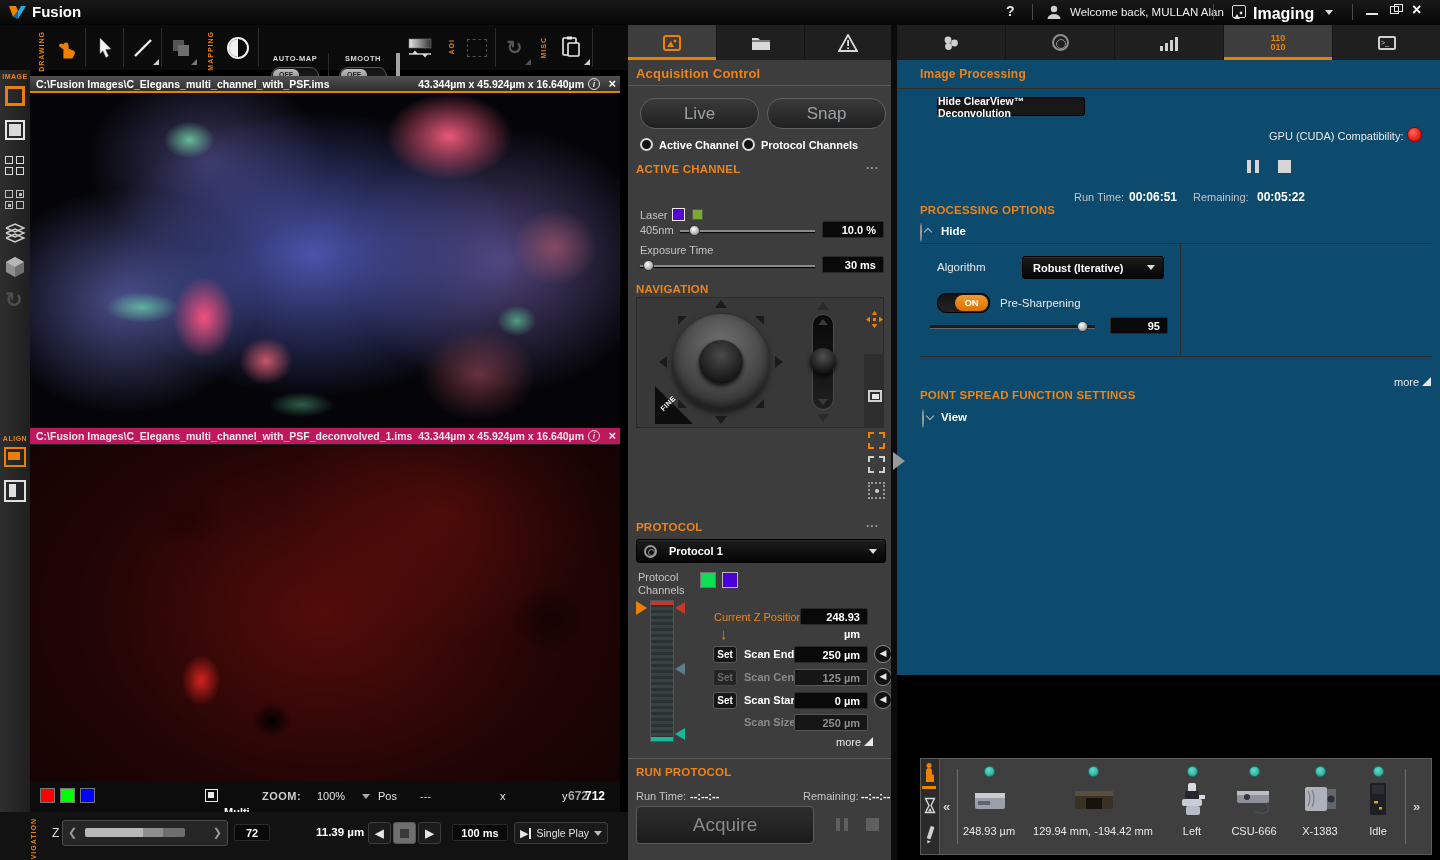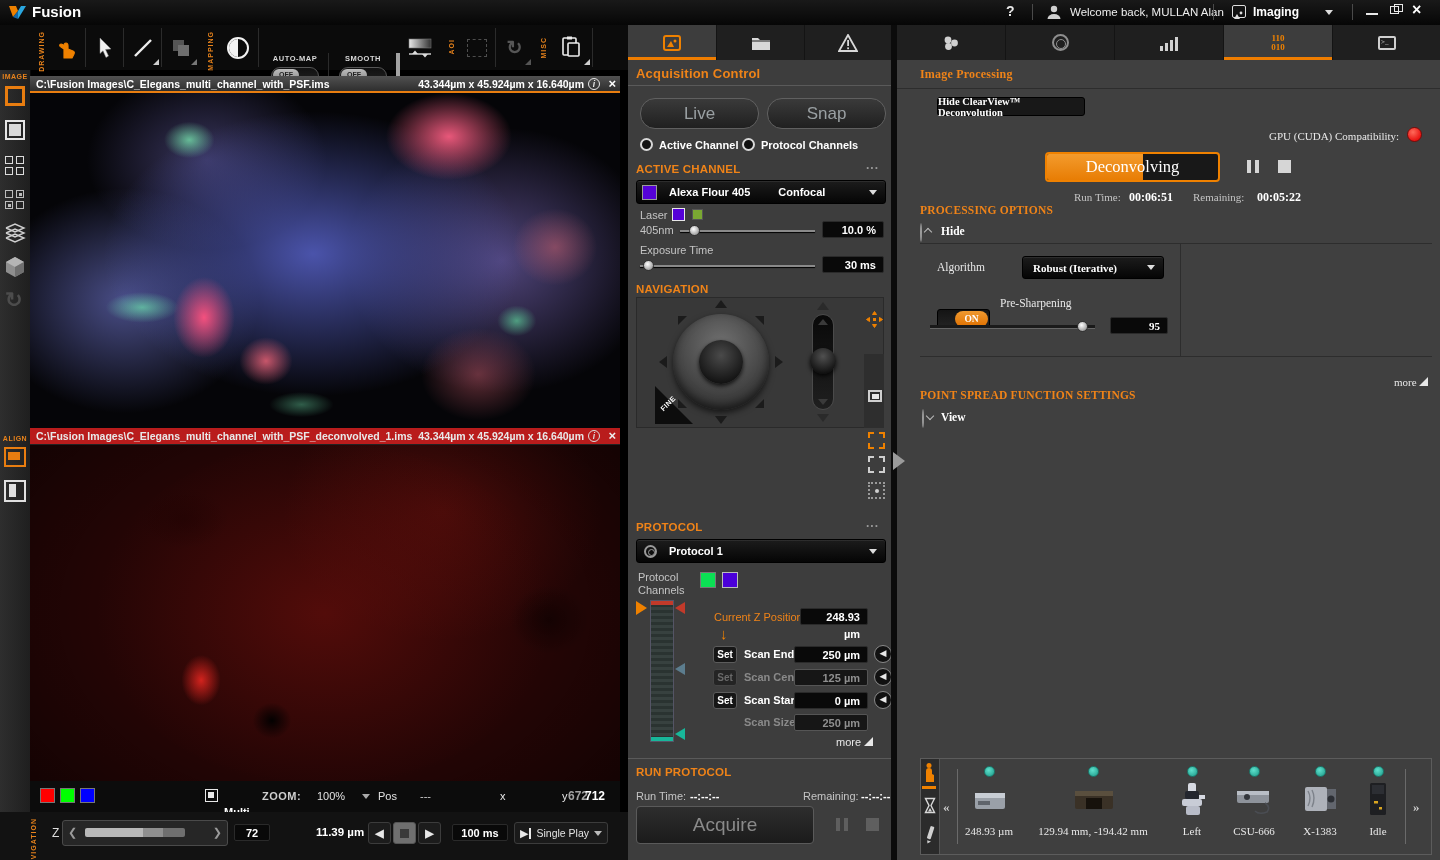--- a/index.html
+++ b/index.html
@@ -68,21 +68,21 @@
         </svg>
     </span>
     <span class="abs" style="left:1070px;top:6px;font-size:11.5px;color:#eee;">Welcome back, MULLAN Alan</span>
     <span class="abs" style="left:1213px;top:4px;width:1px;height:16px;background:#4a4a4a;"></span>
     <span class="abs" style="left:1232px;top:5px;width:14px;height:13px;border:1.5px solid #ddd;border-radius:2px;box-sizing:border-box;">
       <svg width="11" height="10" viewBox="0 0 11 10">
           <polygon points="1,9 4,4 7,9" fill="#ddd"></polygon>
           <circle cx="8" cy="3" r="1.4" fill="#ddd"></circle>
         </svg>
     </span>
-    <span class="abs" style="left:1253px;top:5px;font-size:12px;font-weight:bold;color:#fff;text-align:right;">Imaging</span>
+    <span class="abs" style="left:1253px;top:5px;font-size:16px;font-weight:bold;color:#fff;text-align:right;">Imaging</span>
     <span class="abs caret" style="left:1325px;top:10px;"></span>
     <span class="abs" style="left:1352px;top:4px;width:1px;height:16px;background:#4a4a4a;"></span>
     <span class="abs" style="left:1366px;top:13px;width:12px;height:2px;background:#e8e8e8;"></span>
     <span class="abs" style="left:1390px;top:6px;width:9px;height:8px;border:1.5px solid #e8e8e8;box-sizing:border-box;">
       <span class="abs" style="left:2.5px;top:-3.5px;width:9px;height:8px;border:1.5px solid #e8e8e8;box-sizing:border-box;"></span>
     </span>
     <span class="abs" style="left:1412px;top:1px;font-size:16px;font-weight:bold;color:#fff;">×</span>
   </div>
 
   <div class="abs" style="left:0;top:25px;width:628px;height:45px;background:#0b0b0b;">
@@ -221,21 +221,21 @@
     radial-gradient(ellipse 36px 26px at 27% 14%, rgba(122,236,178,.75), rgba(122,236,178,0) 70%),
     radial-gradient(ellipse 52px 22px at 19% 64%, rgba(112,236,178,.65), rgba(112,236,178,0) 70%),
     radial-gradient(ellipse 28px 22px at 82.5% 68%, rgba(102,236,168,.6), rgba(102,236,168,0) 70%),
     radial-gradient(ellipse 46px 18px at 46% 93%, rgba(112,226,172,.4), rgba(112,226,172,0) 70%),
     radial-gradient(ellipse 280px 190px at 48% 48%, rgba(82,92,188,.9), rgba(82,92,188,0) 75%),
     radial-gradient(ellipse 180px 150px at 16% 62%, rgba(96,102,178,.75), rgba(96,102,178,0) 75%),
     radial-gradient(ellipse 200px 170px at 80% 50%, rgba(112,96,172,.7), rgba(112,96,172,0) 78%),
     radial-gradient(ellipse 160px 120px at 30% 20%, rgba(92,86,152,.6), rgba(92,86,152,0) 75%),
     #050508;"></div>
 
-  <div class="abs" style="left:30px;top:428px;width:590px;height:17px;background:#b91c1c;border-bottom:1px solid #222;box-sizing:border-box;">
+  <div class="abs" style="left:30px;top:428px;width:590px;height:17px;background:#be185d;border-bottom:1px solid #222;box-sizing:border-box;">
     <span class="abs" style="left:6px;top:2px;font-size:10.5px;font-weight:bold;color:#e8e8e8;">C:\Fusion Images\C_Elegans_multi_channel_with_PSF_deconvolved_1.ims</span>
     <span class="abs" style="right:36px;top:2px;font-size:10.5px;font-weight:bold;color:#e8e8e8;">43.344µm x 45.924µm x 16.640µm</span>
     <span class="abs" style="right:20px;top:1.5px;width:12px;height:12px;border:1.3px solid #dcdcdc;border-radius:50%;box-sizing:border-box;color:#dcdcdc;font-size:8.5px;font-weight:bold;text-align:center;line-height:10px;font-style:italic;">i</span>
     <span class="abs" style="right:4px;top:0px;color:#eee;font-size:13px;font-weight:bold;">×</span>
   </div>
 
   <div class="abs" style="left:30px;top:445px;width:590px;height:336px;background:
     radial-gradient(ellipse 420px 300px at 50% 50%, rgba(0,0,0,0) 55%, rgba(0,0,0,.55) 100%),
     radial-gradient(ellipse 28px 36px at 29% 70%, rgba(228,38,32,.9), rgba(228,38,32,0) 70%),
     radial-gradient(ellipse 26px 24px at 41% 82%, rgba(0,0,0,.95), rgba(0,0,0,0) 75%),
@@ -325,26 +325,20 @@
     <div class="abs pill" style="left:12px;top:73px;width:117px;height:29px;">Live</div>
     <div class="abs pill" style="left:139px;top:73px;width:117px;height:29px;">Snap</div>
 
     <span class="radio abs" style="left:12px;top:113px;"><span class="dot"></span></span>
     <span class="abs wlbl" style="left:31px;top:114px;">Active Channel</span>
     <span class="radio abs" style="left:114px;top:113px;"></span>
     <span class="abs wlbl" style="left:133px;top:114px;text-align:center;">Protocol Channels</span>
 
     <div class="sec abs" style="left:8px;top:138px;">ACTIVE CHANNEL</div>
     <div class="dots abs" style="left:238px;top:133px;">...</div>
-    <div class="abs dd" style="left:8px;top:155px;width:248px;height:22px;">
-      <span class="swatch" style="width:15px;height:15px;background:#5502d8;border:1.5px solid #9a9a9a;margin-left:5px;"></span>
-      <span style="font-size:11px;font-weight:bold;color:#fff;margin-left:12px;">Alexa Flour 405</span>
-      <span style="font-size:11px;font-weight:bold;color:#fff;margin-left:28px;">Confocal</span>
-      <span class="caret" style="margin-left:auto;margin-right:8px;"></span>
-    </div>
     <span class="abs lbl" style="left:12px;top:184px;">Laser</span>
     <span class="swatch abs" style="left:44px;top:183px;width:13px;height:13px;background:#5502d8;border:1.5px solid #e8e8e8;"></span>
     <span class="swatch abs" style="left:64px;top:184px;width:11px;height:11px;background:#7aa832;border:1.5px solid #555;"></span>
     <span class="abs lbl" style="left:12px;top:199px;">405nm</span>
     <div class="track abs" style="left:52px;top:205px;width:135px;"></div>
     <span class="thumb abs" style="left:61px;top:200px;"></span>
     <div class="abs vbox" style="left:194px;top:196px;width:62px;">10.0 %</div>
     <span class="abs lbl" style="left:12px;top:219px;">Exposure Time</span>
     <div class="track abs" style="left:12px;top:240px;width:175px;"></div>
     <span class="thumb abs" style="left:15px;top:235px;"></span>
@@ -456,21 +450,21 @@
     <span class="abs wlbl" style="left:233px;top:765px;">--:--:--</span>
     <div class="abs" style="left:8px;top:781px;width:178px;height:38px;border-radius:4px;background:linear-gradient(#2d2d2d,#1b1b1b);border:1px solid #5a5a5a;box-sizing:border-box;display:flex;align-items:center;justify-content:center;">
       <span style="font-size:19px;color:#8a8a8a;">Acquire</span>
     </div>
     <span class="abs pause" style="left:208px;top:793px;border-color:#5f5f5f;"></span>
     <span class="abs stopsq" style="left:238px;top:793px;background:#5f5f5f;"></span>
   </div>
 
   <span class="abs" style="left:894px;top:455px;width:0;height:0;border-top:8px solid transparent;border-bottom:8px solid transparent;border-left:11px solid #9a9a9a;"></span>
 
-  <div class="abs" style="left:897px;top:25px;width:543px;height:835px;background:#404040;font-family:Liberation Serif, serif;">
+  <div class="abs" style="left:897px;top:25px;width:543px;height:650px;background:#0c4a6e;">
     
     <div class="abs" style="left:0;top:0;width:543px;height:35px;background:#141414;">
       <div class="abs" style="left:0;top:0;width:108px;height:35px;background:#1f1f1f;display:flex;align-items:center;justify-content:center;">
         <svg width="18" height="16" viewBox="0 0 18 16">
             <circle cx="6" cy="5" r="3.4" fill="#d0d0d0"></circle>
             <circle cx="12.5" cy="8" r="3.4" fill="#d0d0d0"></circle>
             <circle cx="6.5" cy="11.5" r="3.4" fill="#d0d0d0"></circle>
           </svg>
       </div>
       <div class="abs" style="left:109px;top:0;width:108px;height:35px;background:#1f1f1f;display:flex;align-items:center;justify-content:center;">
@@ -498,24 +492,20 @@
 
     <div class="sec abs" style="left:23px;top:42px;font-size:12px;">Image Processing</div>
     <div class="abs" style="left:0;top:63px;width:543px;height:1px;background:#2d2d2d;"></div>
 
     <div class="btn abs" style="left:40px;top:72px;width:148px;height:19px;background:#181818;border-color:#000;font-size:10.5px;">Hide ClearView™ Deconvolution</div>
 
     <span class="abs lbl" style="left:372px;top:105px;color:#e8e8e8;">GPU (CUDA) Compatibility:</span>
     <span class="abs" style="left:510px;top:102px;width:15px;height:15px;border-radius:50%;background:radial-gradient(circle at 38% 32%,#ff6a5a,#e81512 70%);border:1px solid #7a0a08;box-sizing:border-box;"></span>
 
     
-    <div class="abs" style="left:148px;top:127px;width:175px;height:30px;border:2px solid #ef8100;border-radius:4px;background:#181818;box-sizing:border-box;overflow:hidden;">
-      <span class="abs" style="left:0;top:0;width:56%;height:100%;background:linear-gradient(#f39b2d,#e87d04);"></span>
-      <span class="abs" style="left:0;top:0;width:100%;height:100%;display:flex;align-items:center;justify-content:center;font-size:16.5px;color:#fff;">Deconvolving</span>
-    </div>
     <span class="abs pause" style="left:350px;top:135px;"></span>
     <span class="abs stopsq" style="left:381px;top:135px;"></span>
 
     <span class="abs lbl" style="left:177px;top:166px;">Run Time:</span>
     <span class="abs" style="left:232px;top:165px;font-size:12px;font-weight:bold;color:#fff;">00:06:51</span>
     <span class="abs lbl" style="left:296px;top:166px;">Remaining:</span>
     <span class="abs" style="left:360px;top:165px;font-size:12px;font-weight:bold;color:#fff;">00:05:22</span>
 
     
     <div class="sec abs" style="left:23px;top:179px;">PROCESSING OPTIONS</div>
@@ -525,21 +515,21 @@
     <div class="abs" style="left:23px;top:218px;width:512px;height:1px;background:#2d2d2d;"></div>
     <div class="abs" style="left:23px;top:331px;width:512px;height:1px;background:#2d2d2d;"></div>
     <div class="abs" style="left:283px;top:218px;width:1px;height:113px;background:#2d2d2d;"></div>
 
     <span class="abs" style="left:40px;top:236px;font-size:11.5px;color:#e8e8e8;">Algorithm</span>
     <div class="abs dd" style="left:125px;top:231px;width:140px;height:21px;">
       <span style="font-size:11px;font-weight:bold;color:#fff;margin-left:10px;">Robust (Iterative)</span>
       <span class="caret" style="margin-left:auto;margin-right:8px;"></span>
     </div>
 
-    <div class="abs" style="left:40px;top:284px;width:53px;height:20px;border-radius:3px;background:linear-gradient(#141414,#242424);border:1px solid #000;box-sizing:border-box;position:absolute;">
+    <div class="abs" style="left:40px;top:268px;width:53px;height:20px;border-radius:9px;background:linear-gradient(#141414,#242424);border:1px solid #000;box-sizing:border-box;position:absolute;">
       <span style="position:absolute;right:1px;top:1px;width:33px;height:16px;border-radius:9px;background:linear-gradient(#f09a30,#df7000);color:#fff;font-size:9.5px;font-weight:bold;text-align:center;line-height:16px;">ON</span>
     </div>
     <span class="abs" style="left:103px;top:272px;font-size:11.5px;color:#e8e8e8;">Pre-Sharpening</span>
 
     <div class="track abs" style="left:33px;top:300px;width:165px;background:#1a1a1a;box-shadow:0 1px 0 #666;height:3px;"></div>
     <span class="thumb abs" style="left:180px;top:296px;"></span>
     <div class="abs vbox" style="left:213px;top:292px;width:58px;">95</div>
 
     <span class="abs" style="left:497px;top:351px;font-size:11px;color:#e8e8e8;">
       <span>more</span> <span style="display:inline-block;width:0;height:0;border-left:9px solid transparent;border-bottom:9px solid #e8e8e8;"></span>

